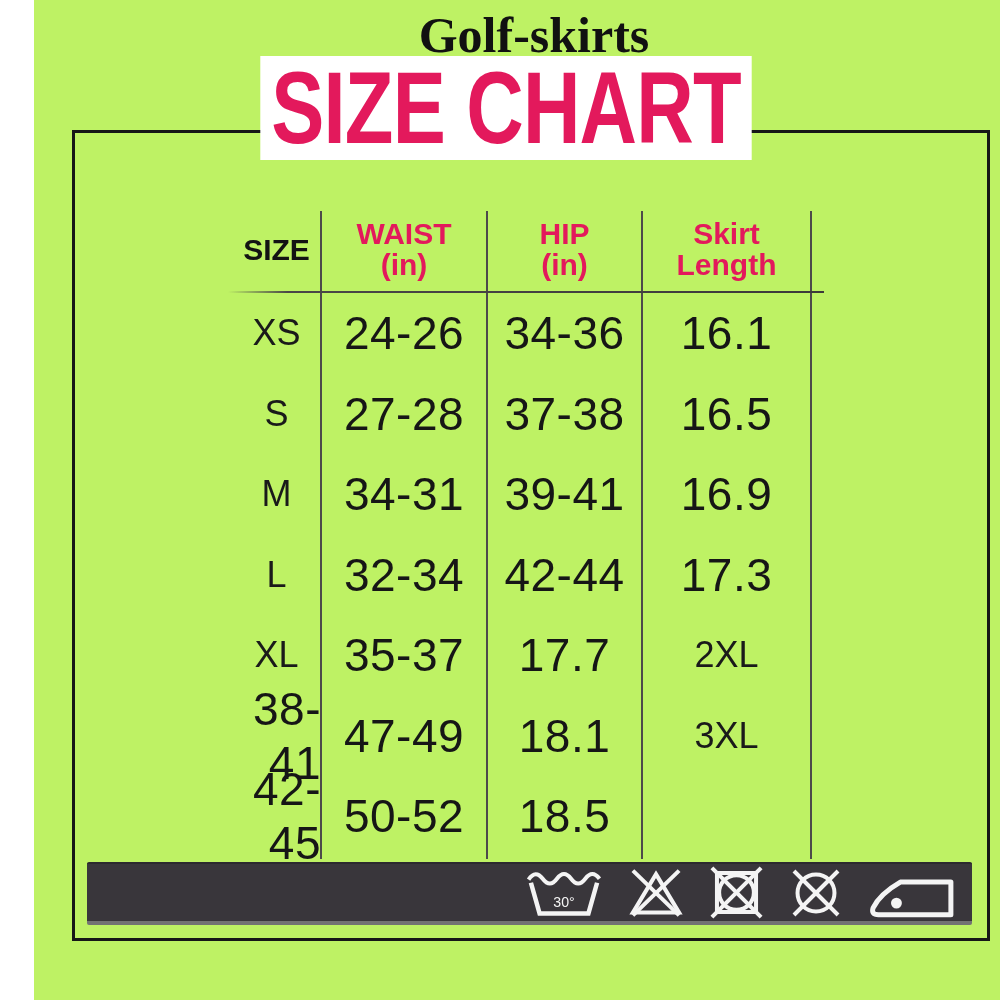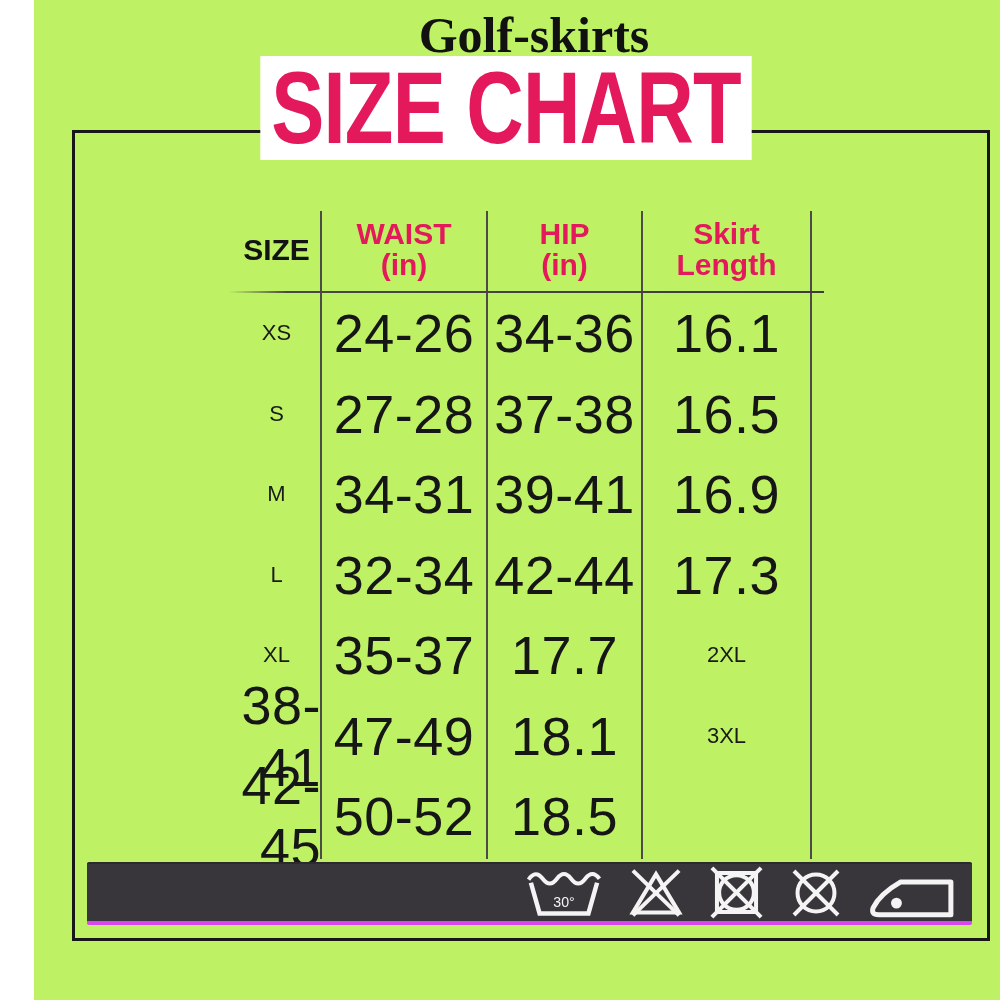--- a/index.html
+++ b/index.html
@@ -67,22 +67,22 @@
   }
   .cell {
     display: flex;
     align-items: center;
     justify-content: center;
     text-align: right;
     color: #131313;
   }
   .cell.head { flex-direction: column; line-height: 31px; font-size: 30px; font-weight: 700; }
   .cell.head.pink { color: #e3195c; }
-  .cell.size-label { font-size: 22px; font-weight: 400; color: #1a1a1a; }
-  .cell.value { font-size: 54px; font-weight: 400; color: #161616; letter-spacing: 0.5px; }
+  .cell.size-label { font-size: 36px; font-weight: 400; color: #1a1a1a; }
+  .cell.value { font-size: 46px; font-weight: 400; color: #161616; letter-spacing: 0.5px; }
 
   
   .vline {
     position: absolute;
     top: 211px;
     width: 2px;
     height: 648px;
     background: #4d4a4a;
     z-index: 2;
   }
@@ -94,21 +94,21 @@
     z-index: 2;
   }
 
   
   .care-bar {
     position: absolute;
     left: 53px; top: 862px;
     width: 885px; height: 63px;
     background: #39363b;
     border-top: 2px solid #2c2a2e;
-    border-bottom: 4px solid #d946ef;
+    border-bottom: 4px solid #737373;
     box-sizing: border-box;
     border-radius: 2px;
     display: flex;
     align-items: center;
     justify-content: flex-end;
     gap: 25px;
     padding-right: 16px;
     z-index: 2;
   }
   .care-icon { display: block; flex: 0 0 auto; }

